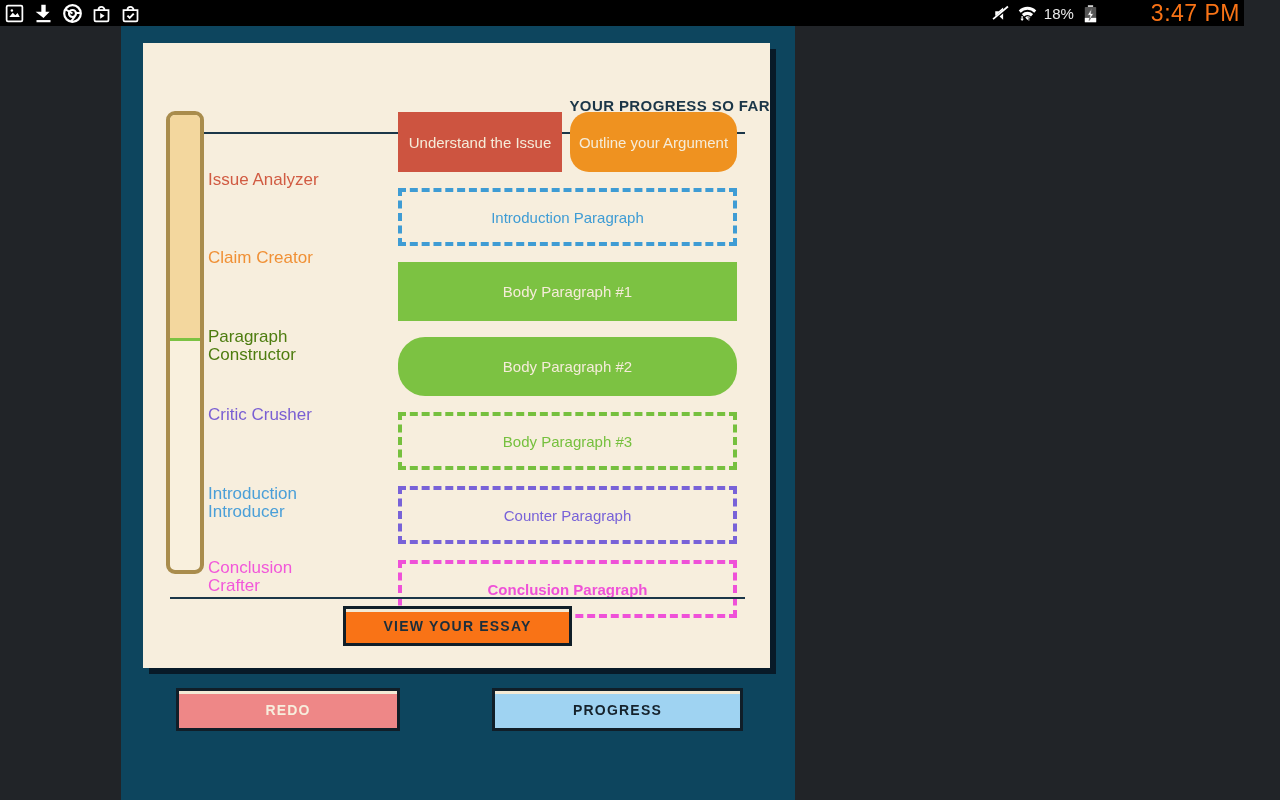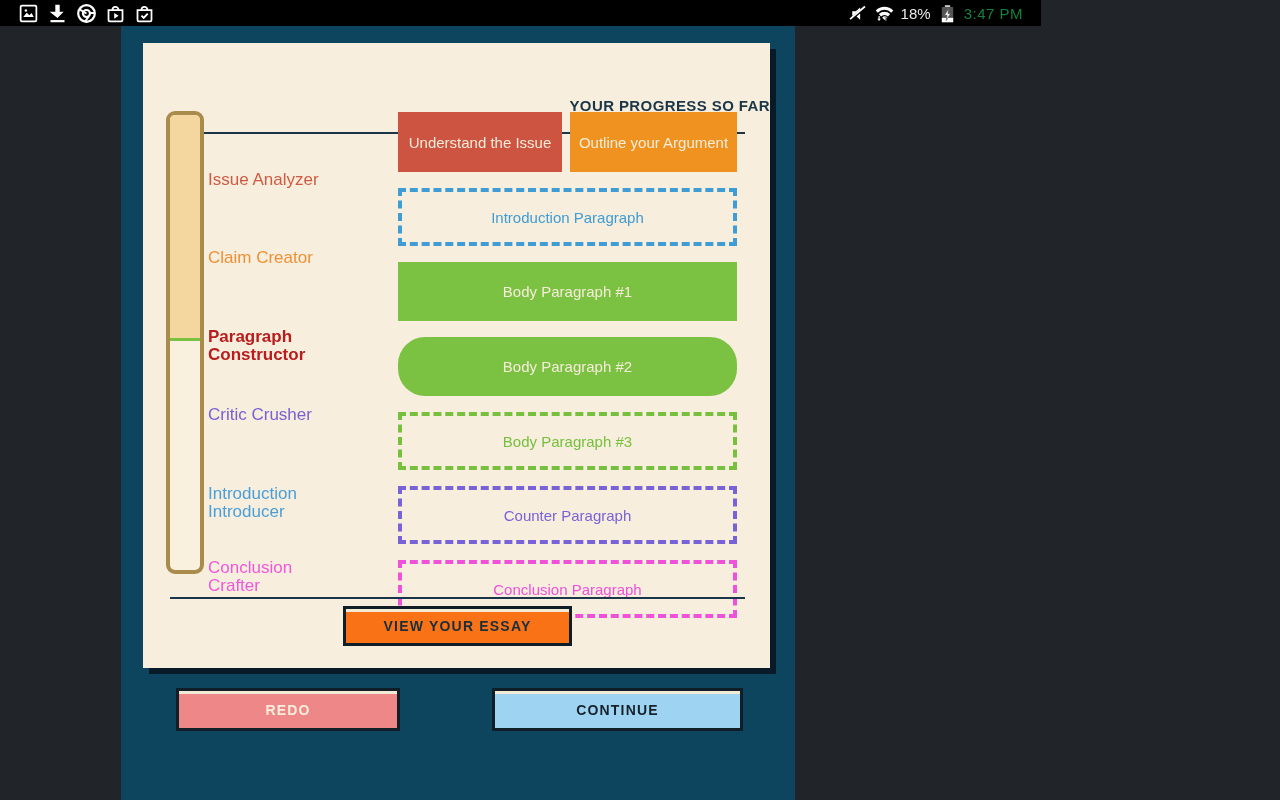--- a/index.html
+++ b/index.html
@@ -5,31 +5,31 @@
   * { margin: 0; padding: 0; box-sizing: border-box; }
   html, body { width: 1280px; height: 800px; overflow: hidden; }
   body {
     background: #212428;
     font-family: "Liberation Sans", "DejaVu Sans", sans-serif;
     position: relative;
   }
 
   
   .status-bar {
-    position: absolute; top: 0; left: 0; width: 1041px; height: 26px;
+    position: absolute; top: 0; left: 0; width: 1244px; height: 26px;
     background: #000;
     display: flex; align-items: center; justify-content: space-between;
-    padding: 0 18px; z-index: 50;
+    padding: 0 4px; z-index: 50;
   }
   .sb-left, .sb-right { display: flex; align-items: center; }
   .sb-left { gap: 8px; }
   .sb-right { gap: 6px; }
   .sb-icon { width: 21px; height: 21px; display: block; }
   .sb-text { color: #e9e9e9; font-size: 15px; }
-  .sb-time { color: #15803d; font-size: 15px; letter-spacing: 0.5px; }
+  .sb-time { color: #f97316; font-size: 23px; letter-spacing: 0.5px; margin-left: 44px; }
 
   
   .app-panel {
     position: absolute; left: 121px; top: 26px; width: 674px; height: 774px;
     background: #0d455e;
   }
 
   
   .card {
     position: absolute; left: 22px; top: 17px; width: 627px; height: 625px;
@@ -70,21 +70,21 @@
   }
   .block-row { display: flex; gap: 8px; }
   .block {
     display: flex; align-items: center; justify-content: center;
     text-align: center; font-size: 15px; height: 58px;
   }
   .block.solid { color: #f5ecd9; }
   .block.dashed { border: 4px dashed currentColor; background: transparent; }
   .half { height: 60px; }
   .half-1 { width: 164px; }
-  .half-2 { width: 167px; }
+  .half-2 { width: 167px; border-radius: 19px; }
   .full { width: 339px; }
   .tall { height: 59px; }
 
   
   .btn {
     display: flex; align-items: center; justify-content: center;
     font-weight: bold; font-size: 14px; letter-spacing: 1.2px;
     border: 3px solid #101e28; cursor: pointer;
     box-shadow: inset 0 3px 0 #f3ead6;
   }
@@ -160,37 +160,37 @@
     <div class="card-title">YOUR PROGRESS SO FAR</div>
     <div class="card-rule rule-top"></div>
 
     <div class="vbar">
       <div class="vbar-fill"></div>
       <div class="vbar-divider"></div>
     </div>
 
     <div class="step-label" style="top: 128px; color: rgb(209, 91, 66);">Issue Analyzer</div>
     <div class="step-label" style="top: 206px; color: rgb(240, 144, 53);">Claim Creator</div>
-    <div class="step-label" style="top: 285px; color: #b91c1c; font-weight: bold;">Paragraph Constructor</div>
+    <div class="step-label" style="top: 285px; color: #4d7c0f;">Paragraph Constructor</div>
     <div class="step-label" style="top: 363px; color: rgb(122, 95, 211);">Critic Crusher</div>
     <div class="step-label" style="top: 442px; color: rgb(74, 159, 216);">Introduction Introducer</div>
     <div class="step-label" style="top: 516px; color: rgb(242, 87, 218);">Conclusion Crafter</div>
 
     <div class="blocks">
       <div class="block-row">
         <div class="block solid half half-1" style="background-color: rgb(205, 84, 64);">Understand the Issue</div>
         <div class="block solid half half-2" style="background-color: rgb(239, 146, 32);">Outline your Argument</div>
       </div>
       <div class="block dashed full" style="color: rgb(63, 156, 212);">Introduction Paragraph</div>
       <div class="block solid full tall" style="background-color: rgb(124, 194, 66);">Body Paragraph #1</div>
       <div class="block solid full tall" style="background-color: rgb(124, 194, 66); border-radius: 27px;">Body Paragraph #2</div>
       <div class="block dashed full" style="color: rgb(118, 192, 62);">Body Paragraph #3</div>
       <div class="block dashed full" style="color: rgb(120, 98, 216);">Counter Paragraph</div>
-      <div class="block dashed full" style="color: rgb(239, 81, 216);">Conclusion Paragraph</div>
+      <div class="block dashed full" style="color: rgb(239, 81, 216); font-weight: bold;">Conclusion Paragraph</div>
     </div>
 
     <div class="card-rule rule-bottom"></div>
     <div class="btn view-essay-btn">VIEW YOUR ESSAY</div>
   </div>
 
   <div class="btn redo-btn">REDO</div>
-  <div class="btn continue-btn">CONTINUE</div>
+  <div class="btn continue-btn">PROGRESS</div>
 </div>
 
 </body></html>

